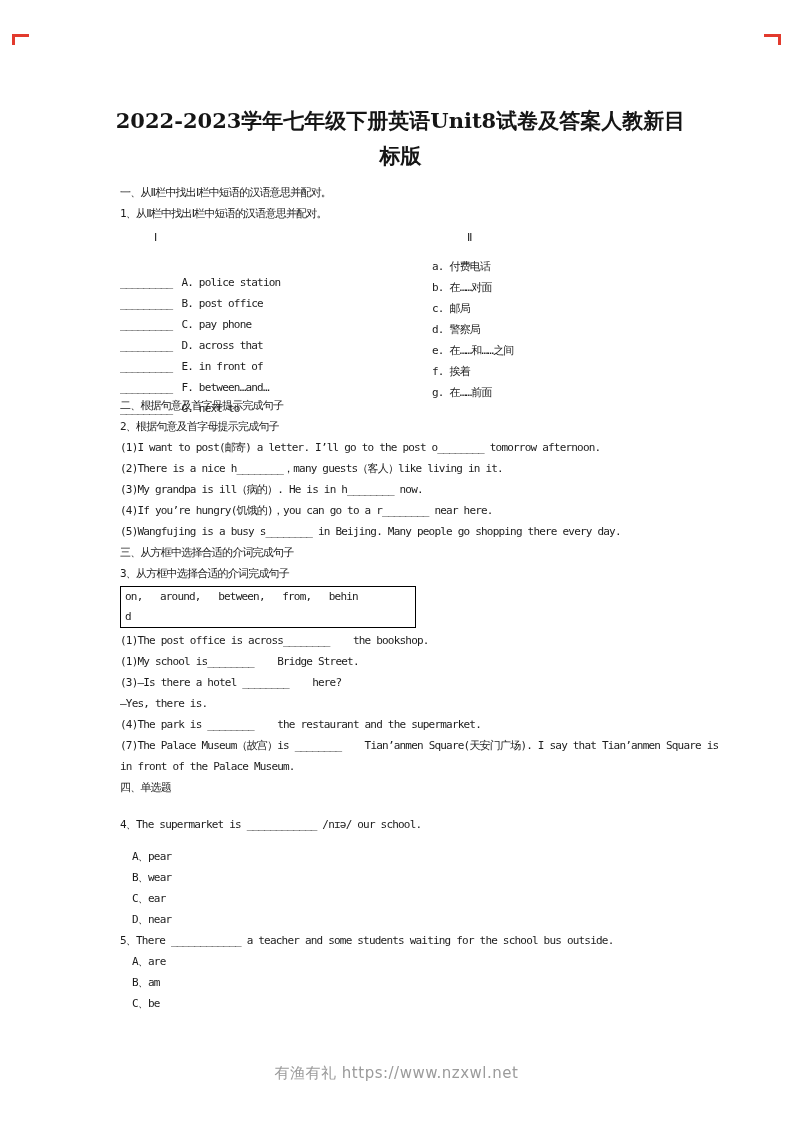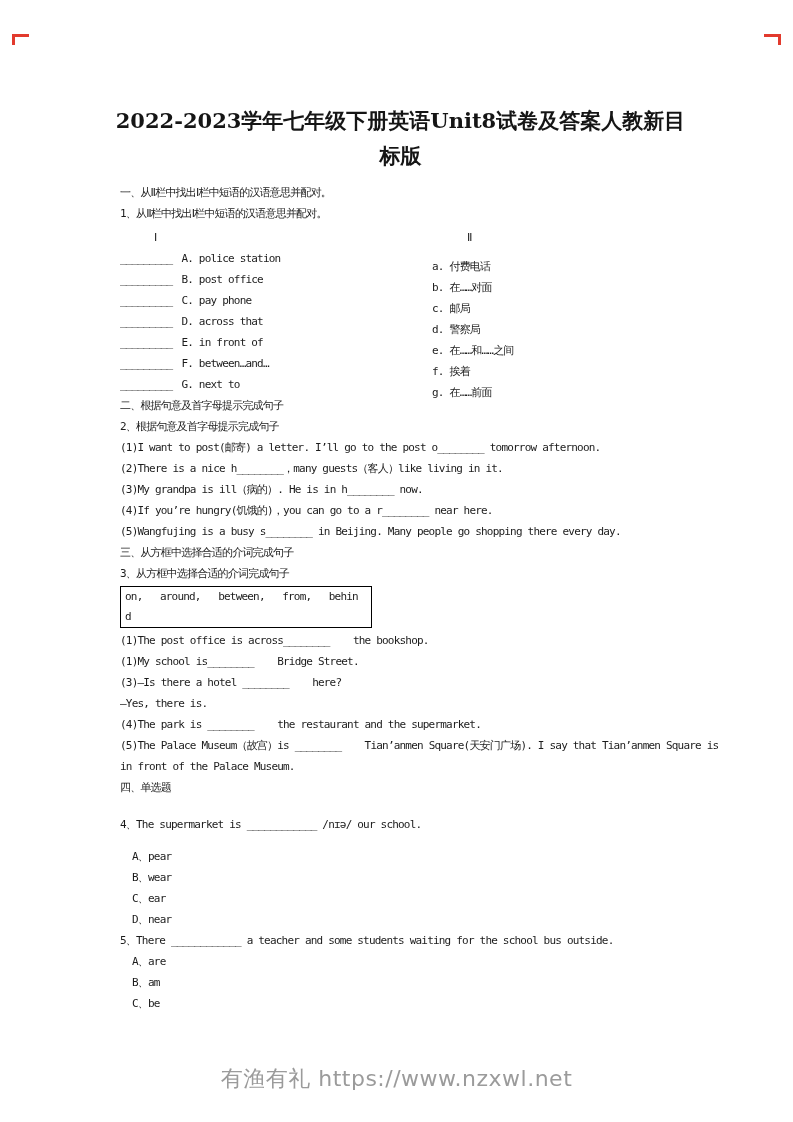--- a/index.html
+++ b/index.html
@@ -30,40 +30,40 @@
     font-size:11px; letter-spacing:-0.8px;
     color:#1b1b1b;
   }
   .line { line-height:21px; white-space:pre-wrap; }
 
   .col-headers { position:relative; height:21px; line-height:21px; margin-top:3px; }
   .col-headers .h-left  { position:absolute; left:34px; }
   .col-headers .h-right { position:absolute; left:347px; }
 
   .match-row { position:relative; height:21px; line-height:21px; }
-  .match-row .blank { display:inline-block; margin-right:9px; }
+  .match-row .blank { display:inline-block; margin-right:9px;margin-top:24px; }
   .match-row .right-col { position:absolute; left:312px; top:8px; }
 
   .word-box {
     margin-top:2px;
-    width:252px;
+    width:296px;
     border:1px solid #000;
     padding:0 4px;
   }
   .word-box .line { line-height:20px; }
 
   .mc-stem-first { margin-top:16px; }
   .mc-options-gap { margin-top:11px; }
   .mc-option { padding-left:12px; line-height:21px; white-space:pre-wrap; }
 
   .footer {
     position:absolute; left:0; right:0; top:1064px;
     text-align:center;
     font-family:"DejaVu Sans","Liberation Sans",sans-serif;
-    font-size:22px; color:#9b9b9b; letter-spacing:0.5px;
+    font-size:15px; color:#9b9b9b; letter-spacing:0.5px;
   }
 </style>
 </head>
 <body>
 
 <div class="page">
 
   <div class="crop-mark tl"></div>
   <div class="crop-mark tr"></div>
 
@@ -125,21 +125,21 @@
     <div class="word-box">
       <div class="line">on,   around,   between,   from,   behin</div>
       <div class="line">d</div>
     </div>
 
     <div class="line" style="margin-top:2px;">(1)The post office is across________    the bookshop.</div>
     <div class="line">(1)My school is________    Bridge Street.</div>
     <div class="line">(3)—Is there a hotel ________    here?</div>
     <div class="line">—Yes, there is.</div>
     <div class="line">(4)The park is ________    the restaurant and the supermarket.</div>
-    <div class="line">(5)The Palace Museum（故宫）is ________    Tian’anmen Square(天安门广场). I say that Tian’anmen Square is in front of the Palace Museum.</div>
+    <div class="line">(7)The Palace Museum（故宫）is ________    Tian’anmen Square(天安门广场). I say that Tian’anmen Square is in front of the Palace Museum.</div>
 
     <div class="line">四、单选题</div>
 
     <div class="line mc-stem-first">4、The supermarket is ____________ /nɪə/ our school.</div>
     <div class="mc-options-gap">
       <div class="mc-option">A、pear</div>
       <div class="mc-option">B、wear</div>
       <div class="mc-option">C、ear</div>
       <div class="mc-option">D、near</div>
     </div>

